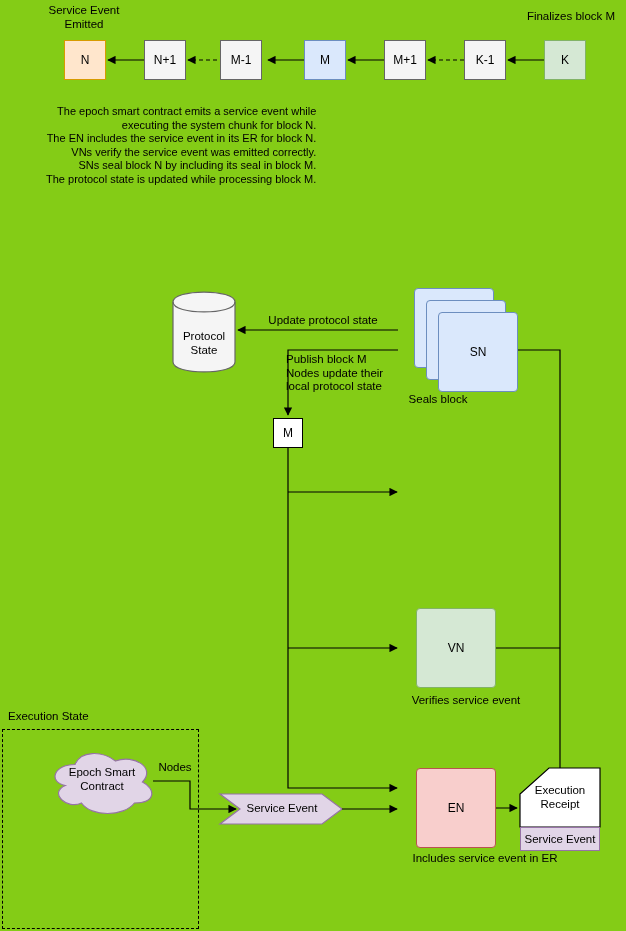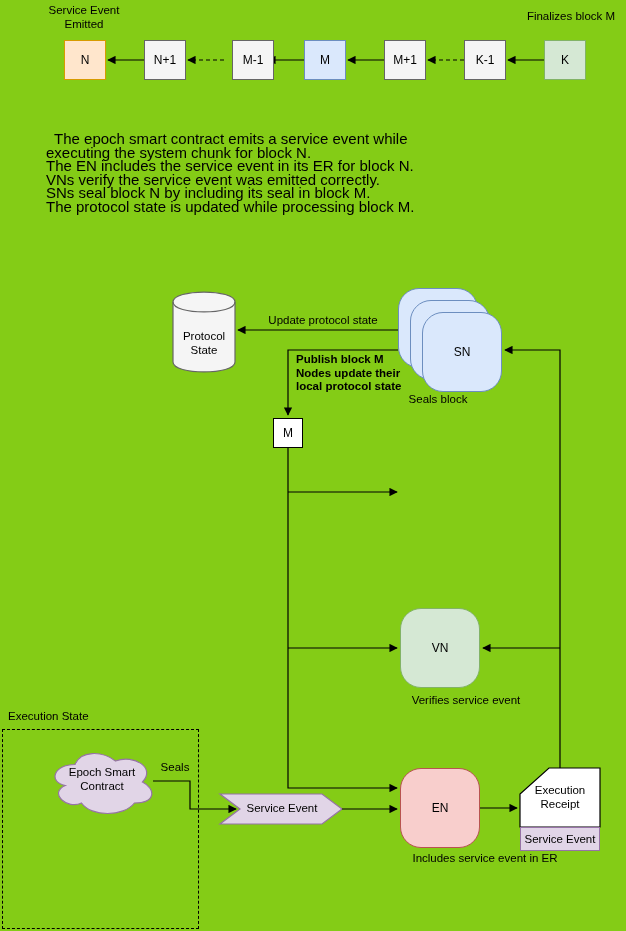--- a/index.html
+++ b/index.html
@@ -1,29 +1,29 @@
 <!DOCTYPE html>
 <html><head>
 <meta charset="utf-8">
 <style>
   html,body{margin:0;padding:0;background:#fff;}
   .canvas{position:relative;width:626px;height:931px;background:#84cc16;
           font-family:"Liberation Sans","DejaVu Sans",sans-serif;color:#000;overflow:hidden;}
   svg.wires{position:absolute;left:0;top:0;pointer-events:none;}
   .lbl{position:absolute;font-size:11.5px;line-height:13.6px;white-space:pre;text-align:center;}
   .lbl.left{text-align:left;}
-  .para{position:absolute;left:46px;top:132px;font-size:15px;line-height:13.6px;white-space:pre;text-align:left;}
+  .para{position:absolute;left:46px;top:105px;font-size:11px;line-height:13.6px;white-space:pre;text-align:right;}
   .block{position:absolute;top:40px;width:42px;height:40px;box-sizing:border-box;border:1px solid;
          display:flex;align-items:center;justify-content:center;font-size:12px;}
   .b-orange{background:#ffe6cc;border-color:#d79b00;}
   .b-gray{background:#f5f5f5;border-color:#666666;}
   .b-blue{background:#dae8fc;border-color:#6c8ebf;}
   .b-green{background:#d5e8d4;border-color:#82b366;}
-  .node{position:absolute;width:80px;height:80px;box-sizing:border-box;border:1px solid;border-radius:21px;
-        display:flex;align-items:center;justify-content:center;font-size:12px;}
+  .node{position:absolute;width:80px;height:80px;box-sizing:border-box;border:1px solid;border-radius:4px;
+        display:flex;align-items:center;justify-content:center;font-size:12px;margin-left:16px;}
   .n-blue{background:#dae8fc;border-color:#6c8ebf;}
   .n-yellow{background:#fff2cc;border-color:#d6b656;}
   .n-green{background:#d5e8d4;border-color:#82b366;}
   .n-red{background:#f8cecc;border-color:#b85450;}
   .mbox{position:absolute;left:273px;top:418px;width:30px;height:30px;box-sizing:border-box;
         border:1px solid #000;background:#fff;display:flex;align-items:center;justify-content:center;font-size:12px;}
   .dashedbox{position:absolute;left:2px;top:729px;width:197px;height:200px;box-sizing:border-box;border:1px dashed #000;}
   .strip{position:absolute;left:520px;top:827px;width:80px;height:24px;box-sizing:border-box;
          border:1px solid #9673a6;background:#e1d5e7;display:flex;align-items:center;justify-content:center;font-size:11.5px;}
 </style>
@@ -74,21 +74,21 @@
 
     <path d="M 75 764.5 C 53.4 764.5 48 782 65.3 785.5 C 48 793.2 67.4 810 81.5 803 C 91.2 817 123.6 817 134.4 803 C 156 803 156 789 142.5 782 C 156 768 134.4 754 115.5 761 C 102 750.5 80.4 750.5 75 764.5 Z" fill="#e1d5e7" stroke="#9673a6" stroke-width="1.2"></path>
   </svg>
 
   <div class="lbl" style="left:34px;top:4px;width:100px;">Service Event
 Emitted</div>
   <div class="lbl" style="left:516px;top:10px;width:110px;">Finalizes block M</div>
 
   <div class="block b-orange" style="left:64px;">N</div>
   <div class="block b-gray" style="left:144px;">N+1</div>
-  <div class="block b-gray" style="left:232px;">M-1</div>
+  <div class="block b-gray" style="left:220px;">M-1</div>
   <div class="block b-blue" style="left:304px;">M</div>
   <div class="block b-gray" style="left:384px;text-align:right;">M+1</div>
   <div class="block b-gray" style="left:464px;">K-1</div>
   <div class="block b-green" style="left:544px;">K</div>
 
   <div class="para">  The epoch smart contract emits a service event while
 executing the system chunk for block N.
 The EN includes the service event in its ER for block N.
 VNs verify the service event was emitted correctly.
 SNs seal block N by including its seal in block M.
@@ -96,35 +96,35 @@
 
   <div class="lbl" style="left:173px;top:330px;width:62px;">Protocol
 State</div>
   <div class="lbl" style="left:264px;top:314px;width:118px;">Update protocol state</div>
 
   <div class="node n-blue" style="left:398px;top:288px;"></div>
   <div class="node n-blue" style="left:410px;top:300px;"></div>
   <div class="node n-blue" style="left:422px;top:312px;">SN</div>
   <div class="lbl" style="left:398px;top:393px;width:80px;">Seals block</div>
 
-  <div class="lbl left" style="left:296px;top:353px;width:120px;font-weight:bold;">Publish block M
+  <div class="lbl left" style="left:286px;top:353px;width:120px;">Publish block M
 Nodes update their
 local protocol state</div>
 
   <div class="mbox">M</div>
 
   <div class="node n-green" style="left:400px;top:608px;">VN</div>
   <div class="lbl" style="left:411px;top:694px;width:110px;">Verifies service event</div>
   <div class="node n-red" style="left:400px;top:768px;">EN</div>
   <div class="lbl" style="left:411px;top:852px;width:148px;">Includes service event in ER</div>
 
   <div class="lbl" style="left:520px;top:784px;width:80px;">Execution
 Receipt</div>
   <div class="strip">Service Event</div>
 
   <div class="lbl left" style="left:8px;top:710px;width:120px;">Execution State</div>
   <div class="dashedbox"></div>
   <div class="lbl" style="left:54px;top:766px;width:96px;">Epoch Smart
 Contract</div>
-  <div class="lbl" style="left:153px;top:761px;width:44px;">Seals</div>
+  <div class="lbl" style="left:153px;top:761px;width:44px;">Nodes</div>
   <div class="lbl" style="left:240px;top:802px;width:84px;">Service Event</div>
 
 </div>
 
 </body></html>

